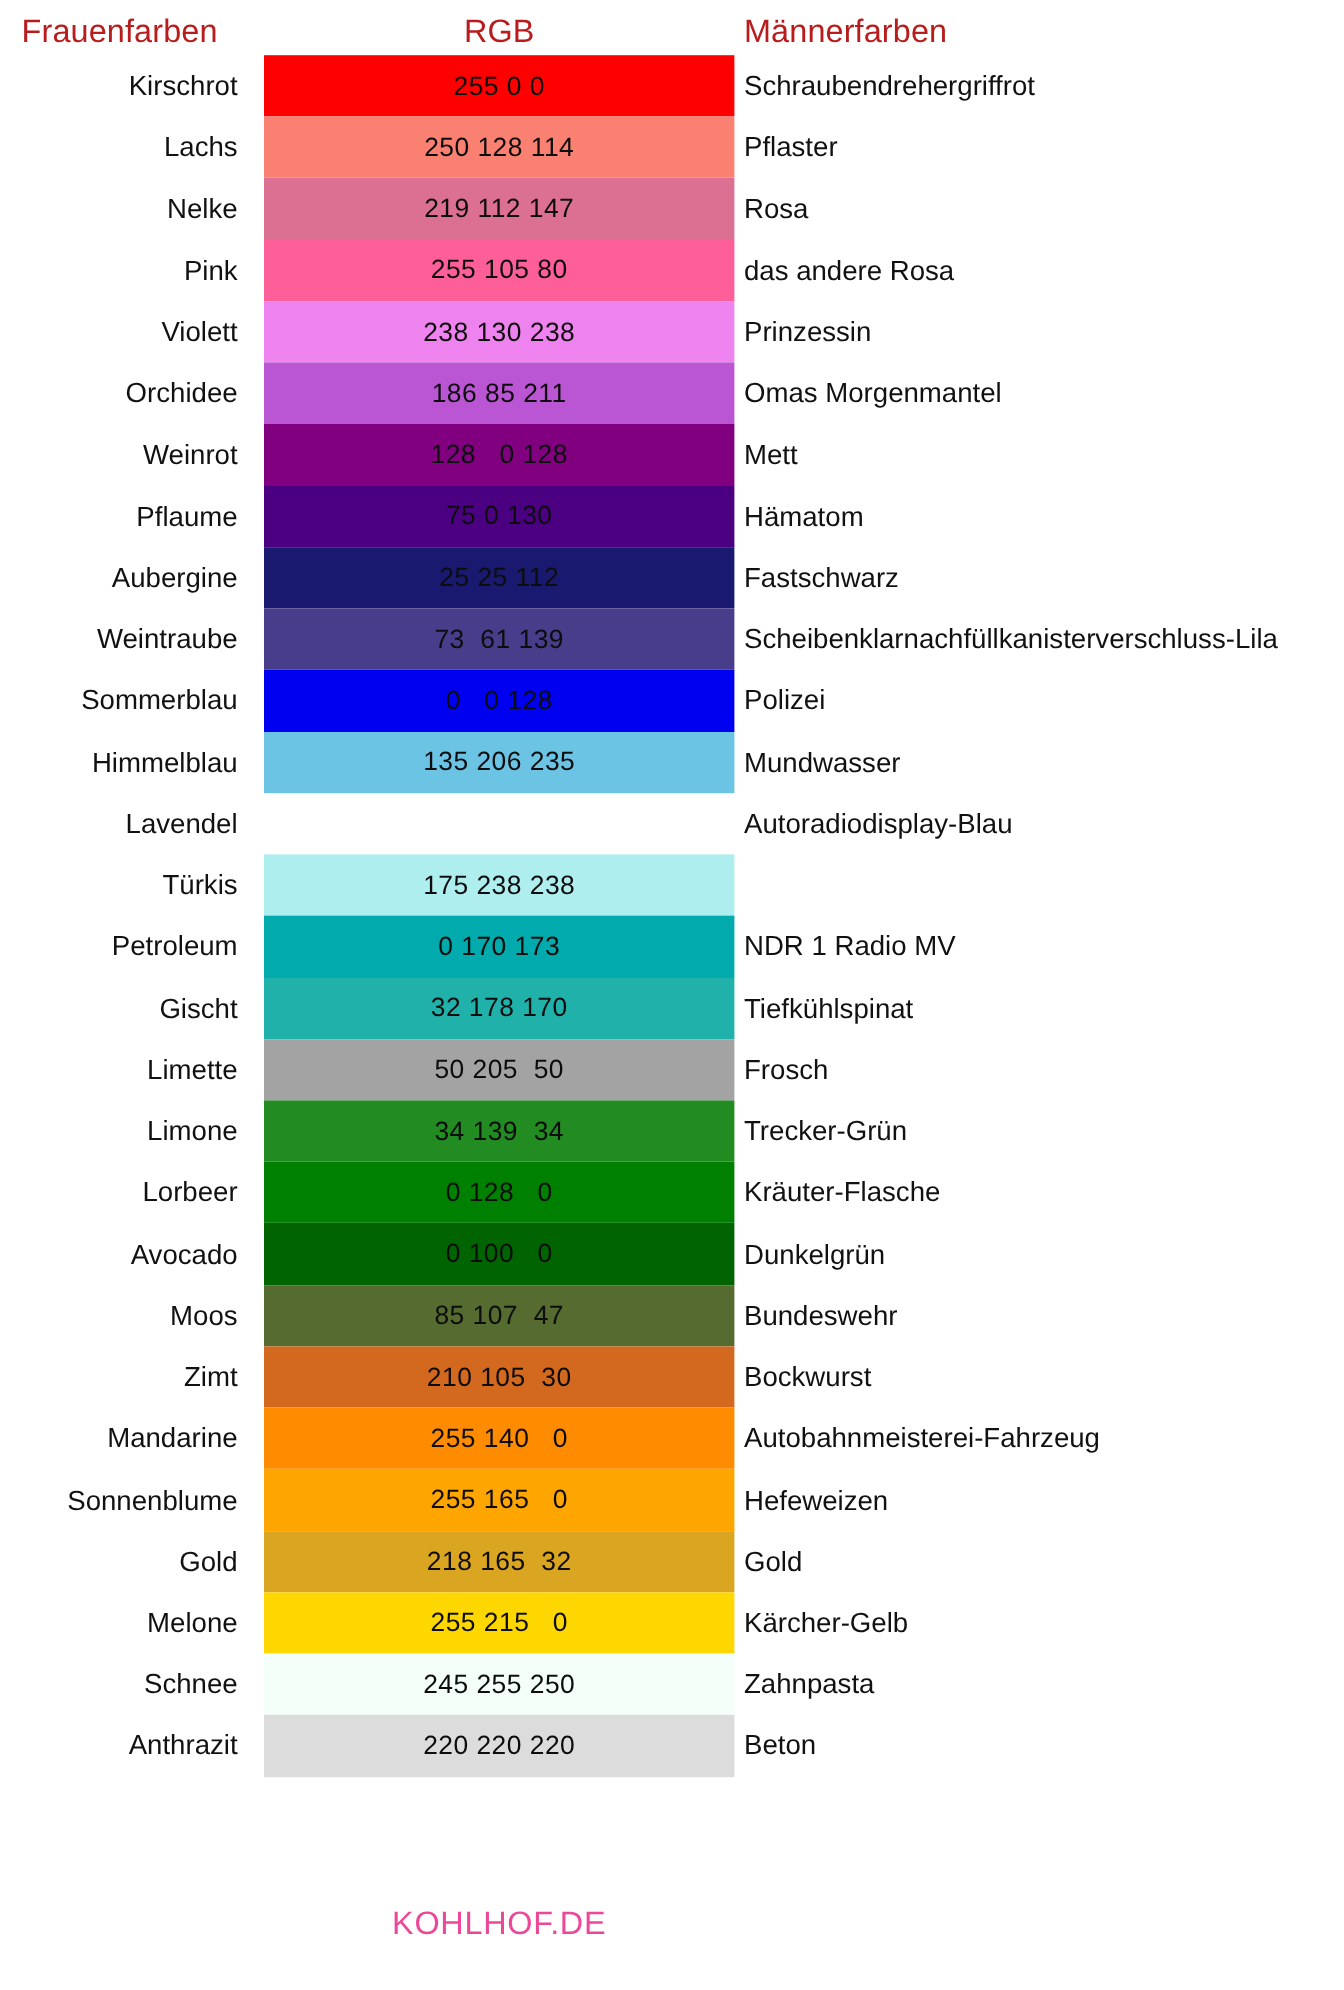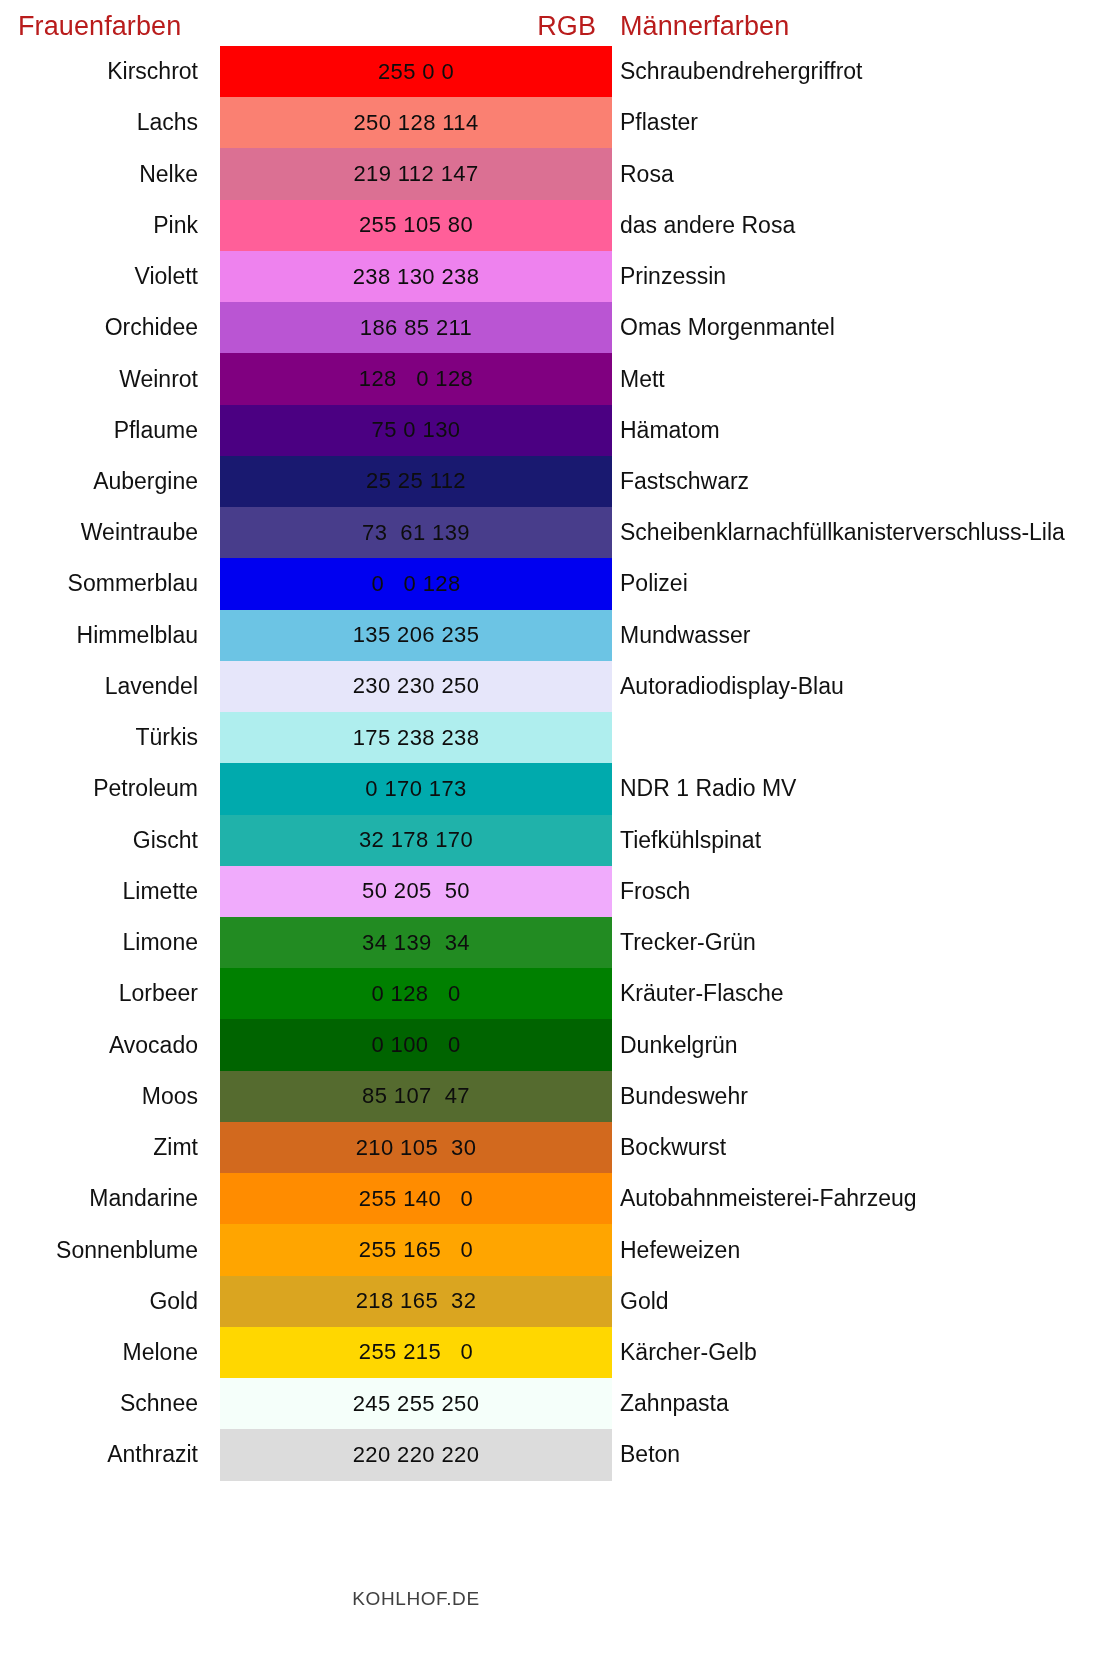--- a/index.html
+++ b/index.html
@@ -33,21 +33,21 @@
   .hdr {
     position: absolute;
     font-size: 27px;
     font-weight: 400;
     letter-spacing: 0.1px;
     white-space: nowrap;
     color: #b91c1c;
     line-height: 40px;
   }
   .hdr-left  { left: 18px;  text-align: left; }
-  .hdr-mid   { left: 204px; width: 392px; text-align: right; }
+  .hdr-mid   { left: 220px; width: 392px; text-align: center; }
   .hdr-right { left: 620px; text-align: left; }
 
   
   .table {
     position: absolute;
     top: 46px;
     left: 0;
     width: 888px;
   }
   .row {
@@ -99,23 +99,23 @@
     white-space: nowrap;
   }
 
   
   .footer {
     position: absolute;
     top: 1588px;
     left: 220px;
     width: 392px;
     text-align: center;
-    font-size: 19px;
+    font-size: 27px;
     letter-spacing: 0.6px;
-    color: #404040;
+    color: #ec4899;
   }
 </style>
 </head>
 <body>
 
 <div id="page">
 
   <div class="header-row">
     <div class="hdr hdr-left">Frauenfarben</div>
     <div class="hdr hdr-mid">RGB</div>
@@ -202,23 +202,20 @@
       </div>
       <div class="row">
         <div class="cell-left">Himmelblau</div>
         <div class="swatch" style="background: rgb(108, 196, 228);">
           <span class="swatch-label">135 206 235</span>
         </div>
         <div class="cell-right">Mundwasser</div>
       </div>
       <div class="row">
         <div class="cell-left">Lavendel</div>
-        <div class="swatch" style="background: rgb(230, 230, 250);">
-          <span class="swatch-label">230 230 250</span>
-        </div>
         <div class="cell-right">Autoradiodisplay-Blau</div>
       </div>
       <div class="row">
         <div class="cell-left">Türkis</div>
         <div class="swatch" style="background: rgb(175, 238, 238);">
           <span class="swatch-label">175 238 238</span>
         </div>
       </div>
       <div class="row">
         <div class="cell-left">Petroleum</div>
@@ -229,21 +226,21 @@
       </div>
       <div class="row">
         <div class="cell-left">Gischt</div>
         <div class="swatch" style="background: rgb(32, 178, 170);">
           <span class="swatch-label">32 178 170</span>
         </div>
         <div class="cell-right">Tiefkühlspinat</div>
       </div>
       <div class="row">
         <div class="cell-left">Limette</div>
-        <div class="swatch" style="background: #f0abfc;">
+        <div class="swatch" style="background: #a3a3a3;">
           <span class="swatch-label">50 205  50</span>
         </div>
         <div class="cell-right">Frosch</div>
       </div>
       <div class="row">
         <div class="cell-left">Limone</div>
         <div class="swatch" style="background: rgb(34, 139, 34);">
           <span class="swatch-label">34 139  34</span>
         </div>
         <div class="cell-right">Trecker-Grün</div>

